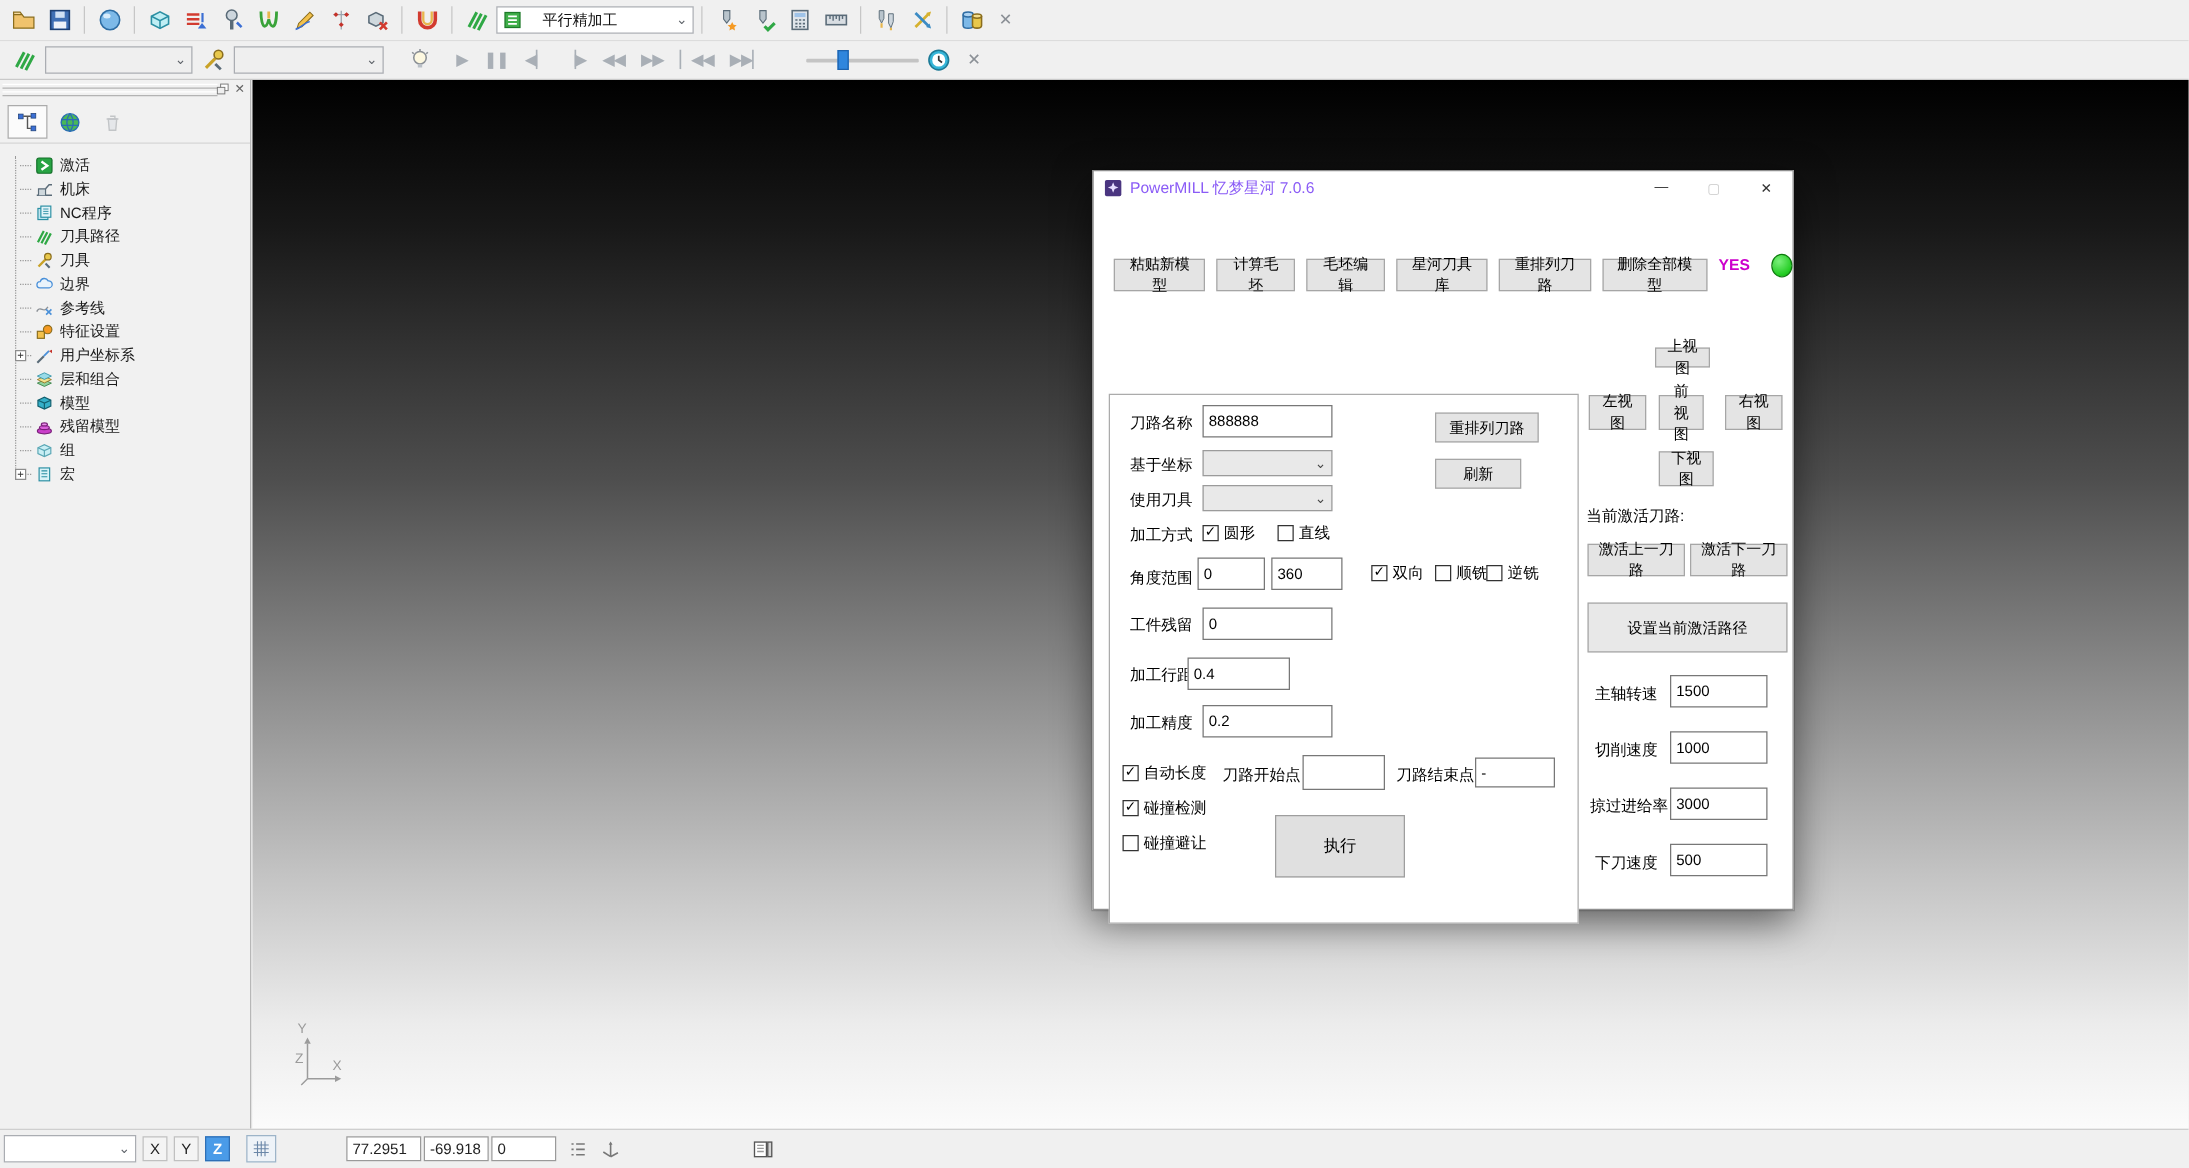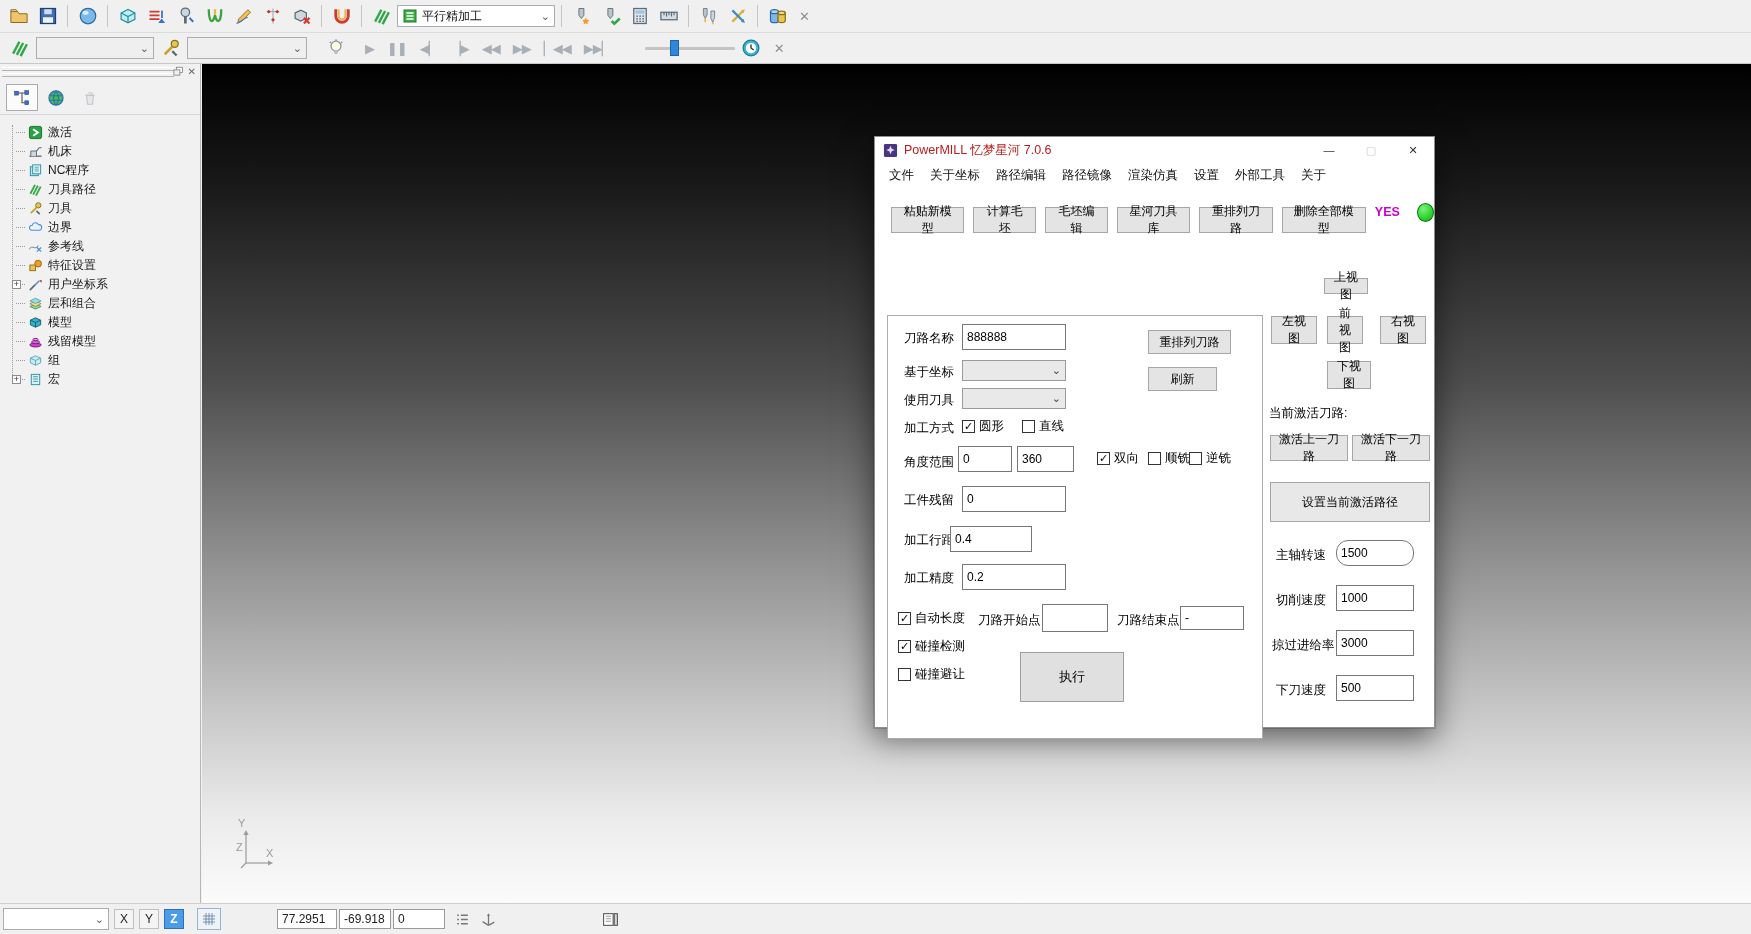--- a/index.html
+++ b/index.html
@@ -20,21 +20,21 @@
   .toolbar2 {
     position:absolute; left:0; top:33px; width:1751px; height:31px;
     background:#f0f0f0; border-bottom:1px solid #c9c9c9;
     display:flex; align-items:center; padding:0 6px; gap:3px;
   }
   .tbtn { width:27px; height:26px; display:flex; align-items:center; justify-content:center; flex:none; }
   .tbtn svg { width:20px; height:20px; }
   .vsep { width:1px; height:22px; background:#c6c6c6; margin:0 4px; flex:none; }
   .combo {
     height:22px; border:1px solid #aaadb2; background:#fff;
-    display:flex; align-items:center; padding:0 4px; gap:4px; flex:none;
+    display:flex; align-items:center; padding:0 4px; gap:16px; flex:none;
     font-size:12px; color:#111;
   }
   .combo .chev { margin-left:auto; color:#5a5f66; font-size:11px; line-height:1; }
   .combo.gray { background:#efefef; }
   .combo svg { width:16px; height:16px; }
   .pbk { color:#a9afb6; font-size:13px; letter-spacing:-1px; padding:0 5px; flex:none; }
   .slider { width:90px; height:18px; display:flex; align-items:center; margin-left:26px; flex:none; position:relative; }
   .slider .track { height:3px; background:#c4c4c4; width:100%; border-radius:1px; }
   .slider .handle { position:absolute; left:28%; top:1px; width:9px; height:16px; background:#2f86dd; border:1px solid #1d62ad; }
   .xglyph { color:#8b9096; font-size:13px; font-weight:bold; padding:0 6px; }
@@ -89,21 +89,21 @@
 
   
   .dialog {
     position:absolute; left:874px; top:136px; width:561px; height:592px;
     background:#fff; border:1px solid #8f8f8f;
     box-shadow:0 10px 30px rgba(0,0,0,.55), 0 0 0 1px rgba(0,0,0,.15);
     font-size:12px; color:#000;
   }
   .dtitle { height:26px; display:flex; align-items:center; padding-left:8px; gap:6px; }
   .dtitle svg { width:15px; height:15px; }
-  .dtitle .ttext { font-size:12.5px; color:#b91c1c; }
+  .dtitle .ttext { font-size:12.5px; color:#8b5cf6; }
   .dctrls { margin-left:auto; display:flex; height:26px; }
   .dctrl { width:42px; height:26px; display:flex; align-items:center; justify-content:center; font-size:11px; color:#333; }
   .dctrl.dim { color:#c9c9c9; }
   .dmenu { height:24px; display:flex; align-items:center; gap:16px; padding-left:14px; font-size:12.5px; color:#111; }
   .dmenu span { cursor:default; }
   .drow { position:absolute; left:16px; display:flex; gap:9px; align-items:center; }
   .drow1 { top:54px; }
   .drow2 { top:88px; }
   .wbtn {
     height:26px; background:#e4e4e4; border:1px solid #a6a6a6;
@@ -641,30 +641,20 @@
       <svg>
           <use href="#s-logo"></use>
         </svg>
       <span class="ttext">PowerMILL 忆梦星河  7.0.6</span>
       <div class="dctrls">
         <span class="dctrl">—</span>
         <span class="dctrl dim">▢</span>
         <span class="dctrl">✕</span>
       </div>
     </div>
-    <div class="dmenu">
-      <span>文件</span>
-      <span>关于坐标</span>
-      <span>路径编辑</span>
-      <span>路径镜像</span>
-      <span>渲染仿真</span>
-      <span>设置</span>
-      <span>外部工具</span>
-      <span>关于</span>
-    </div>
 
     <div class="drow drow1">
       <button class="wbtn">粘贴新模型</button>
       <button class="wbtn">计算毛坯</button>
       <button class="wbtn">毛坯编辑</button>
       <button class="wbtn">星河刀具库</button>
       <button class="wbtn">重排列刀路</button>
       <button class="wbtn">删除全部模型</button>
       <span class="magenta">YES</span>
       <span class="greendot"></span>
@@ -748,21 +738,21 @@
     <button class="fbtn" style="left:452px;top:179px;width:36px;height:28px">前视图</button>
     <button class="fbtn" style="left:505px;top:179px;width:46px;height:28px">右视图</button>
     <button class="fbtn" style="left:452px;top:224px;width:44px;height:28px">下视图</button>
 
     <span class="flabel" style="left:394px;top:268px">当前激活刀路:</span>
     <button class="fbtn" style="left:395px;top:298px;width:78px;height:26px">激活上一刀路</button>
     <button class="fbtn" style="left:477px;top:298px;width:78px;height:26px">激活下一刀路</button>
     <button class="fbtn" style="left:395px;top:345px;width:160px;height:40px;background:#e8e8e8">设置当前激活路径</button>
 
     <span class="flabel" style="left:401px;top:410px">主轴转速</span>
-    <input class="tinput" style="left: 461px; top: 403px; width: 78px; height: 26px; border-radius: 12px;" value="1500">
+    <input class="tinput" style="left: 461px; top: 403px; width: 78px; height: 26px;" value="1500">
     <span class="flabel" style="left:401px;top:455px">切削速度</span>
     <input class="tinput" style="left: 461px; top: 448px; width: 78px; height: 26px;" value="1000">
     <span class="flabel" style="left:397px;top:500px">掠过进给率</span>
     <input class="tinput" style="left: 461px; top: 493px; width: 78px; height: 26px;" value="3000">
     <span class="flabel" style="left:401px;top:545px">下刀速度</span>
     <input class="tinput" style="left: 461px; top: 538px; width: 78px; height: 26px;" value="500">
   </div>
 
   <div class="statusbar">
     <div class="combo sb-combo">

